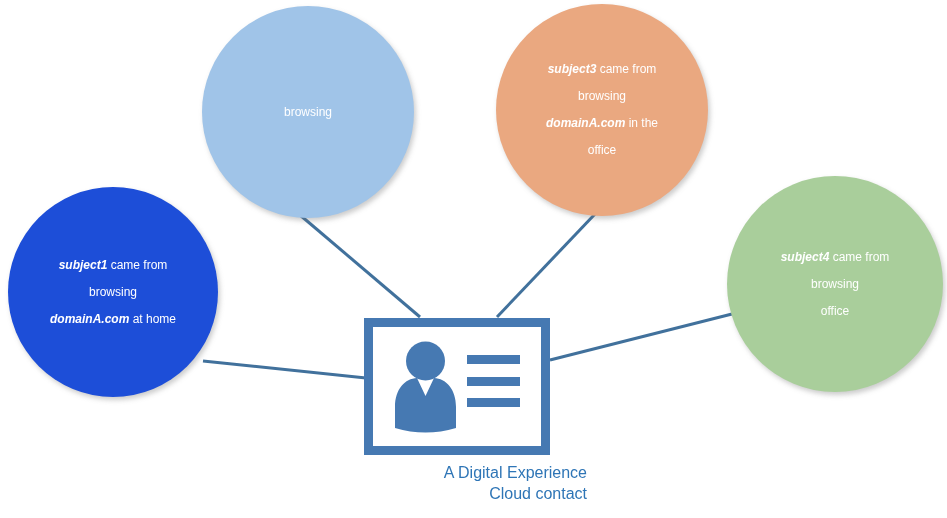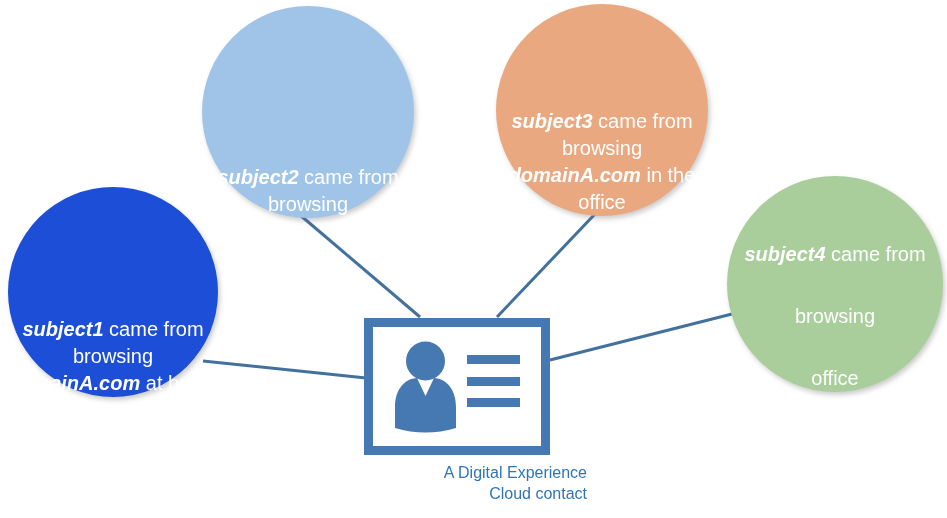--- a/index.html
+++ b/index.html
@@ -22,24 +22,24 @@
     width: 947px;
     height: 518px;
     z-index: 1;
   }
   .bubble {
     position: absolute;
     border-radius: 50%;
     display: flex;
     flex-direction: column;
     align-items: center;
-    justify-content: flex-end;
+    justify-content: center;
     text-align: center;
     color: #ffffff;
-    font-size: 20px;
+    font-size: 12px;
     line-height: 27px;
     z-index: 2;
     box-shadow: 2px 3px 5px rgba(110,110,110,0.35);
   }
   .bubble .bline {
     white-space: nowrap;
   }
   .bubble .em {
     font-weight: bold;
     font-style: italic;
@@ -78,30 +78,29 @@
       <line x1="550" y1="360" x2="732" y2="314" stroke="#41719C" stroke-width="3"></line>
     </svg>
 
   <div id="bubbles">
       <div class="bubble" style="left: 8px; top: 187px; width: 210px; height: 210px; background: #1d4ed8; color: rgb(255, 255, 255);">
         <div class="bline"><span class="em">subject1</span><span> came from</span></div>
         <div class="bline"><span>browsing</span></div>
         <div class="bline"><span class="em">domainA.com</span><span> at home</span></div>
       </div>
       <div class="bubble" style="left: 202px; top: 6px; width: 212px; height: 212px; background: rgb(160, 196, 232); color: rgb(255, 255, 255);">
-        <div class="bline"><span class="em">subject2</span><span> came from</span></div>
         <div class="bline"><span>browsing</span></div>
       </div>
       <div class="bubble" style="left: 496px; top: 4px; width: 212px; height: 212px; background: rgb(234, 168, 128); color: rgb(255, 255, 255);">
         <div class="bline"><span class="em">subject3</span><span> came from</span></div>
         <div class="bline"><span>browsing</span></div>
         <div class="bline"><span class="em">domainA.com</span><span> in the</span></div>
         <div class="bline"><span>office</span></div>
       </div>
-      <div class="bubble" style="left: 727px; top: 176px; width: 216px; height: 216px; background: rgb(169, 206, 155); color: rgb(255, 255, 255); gap: 35px;">
+      <div class="bubble" style="left: 727px; top: 176px; width: 216px; height: 216px; background: rgb(169, 206, 155); color: rgb(255, 255, 255);">
         <div class="bline"><span class="em">subject4</span><span> came from</span></div>
         <div class="bline"><span>browsing</span></div>
         <div class="bline"><span>office</span></div>
       </div>
     </div>
 
   <div class="card" id="contact-card" style="left: 364px; top: 318px; width: 186px; height: 137px; color: rgb(70, 121, 178);">
     <svg viewBox="0 0 168 119" xmlns="http://www.w3.org/2000/svg">
       <g fill="currentColor">
         <circle cx="52.5" cy="34" r="19.5"></circle>

